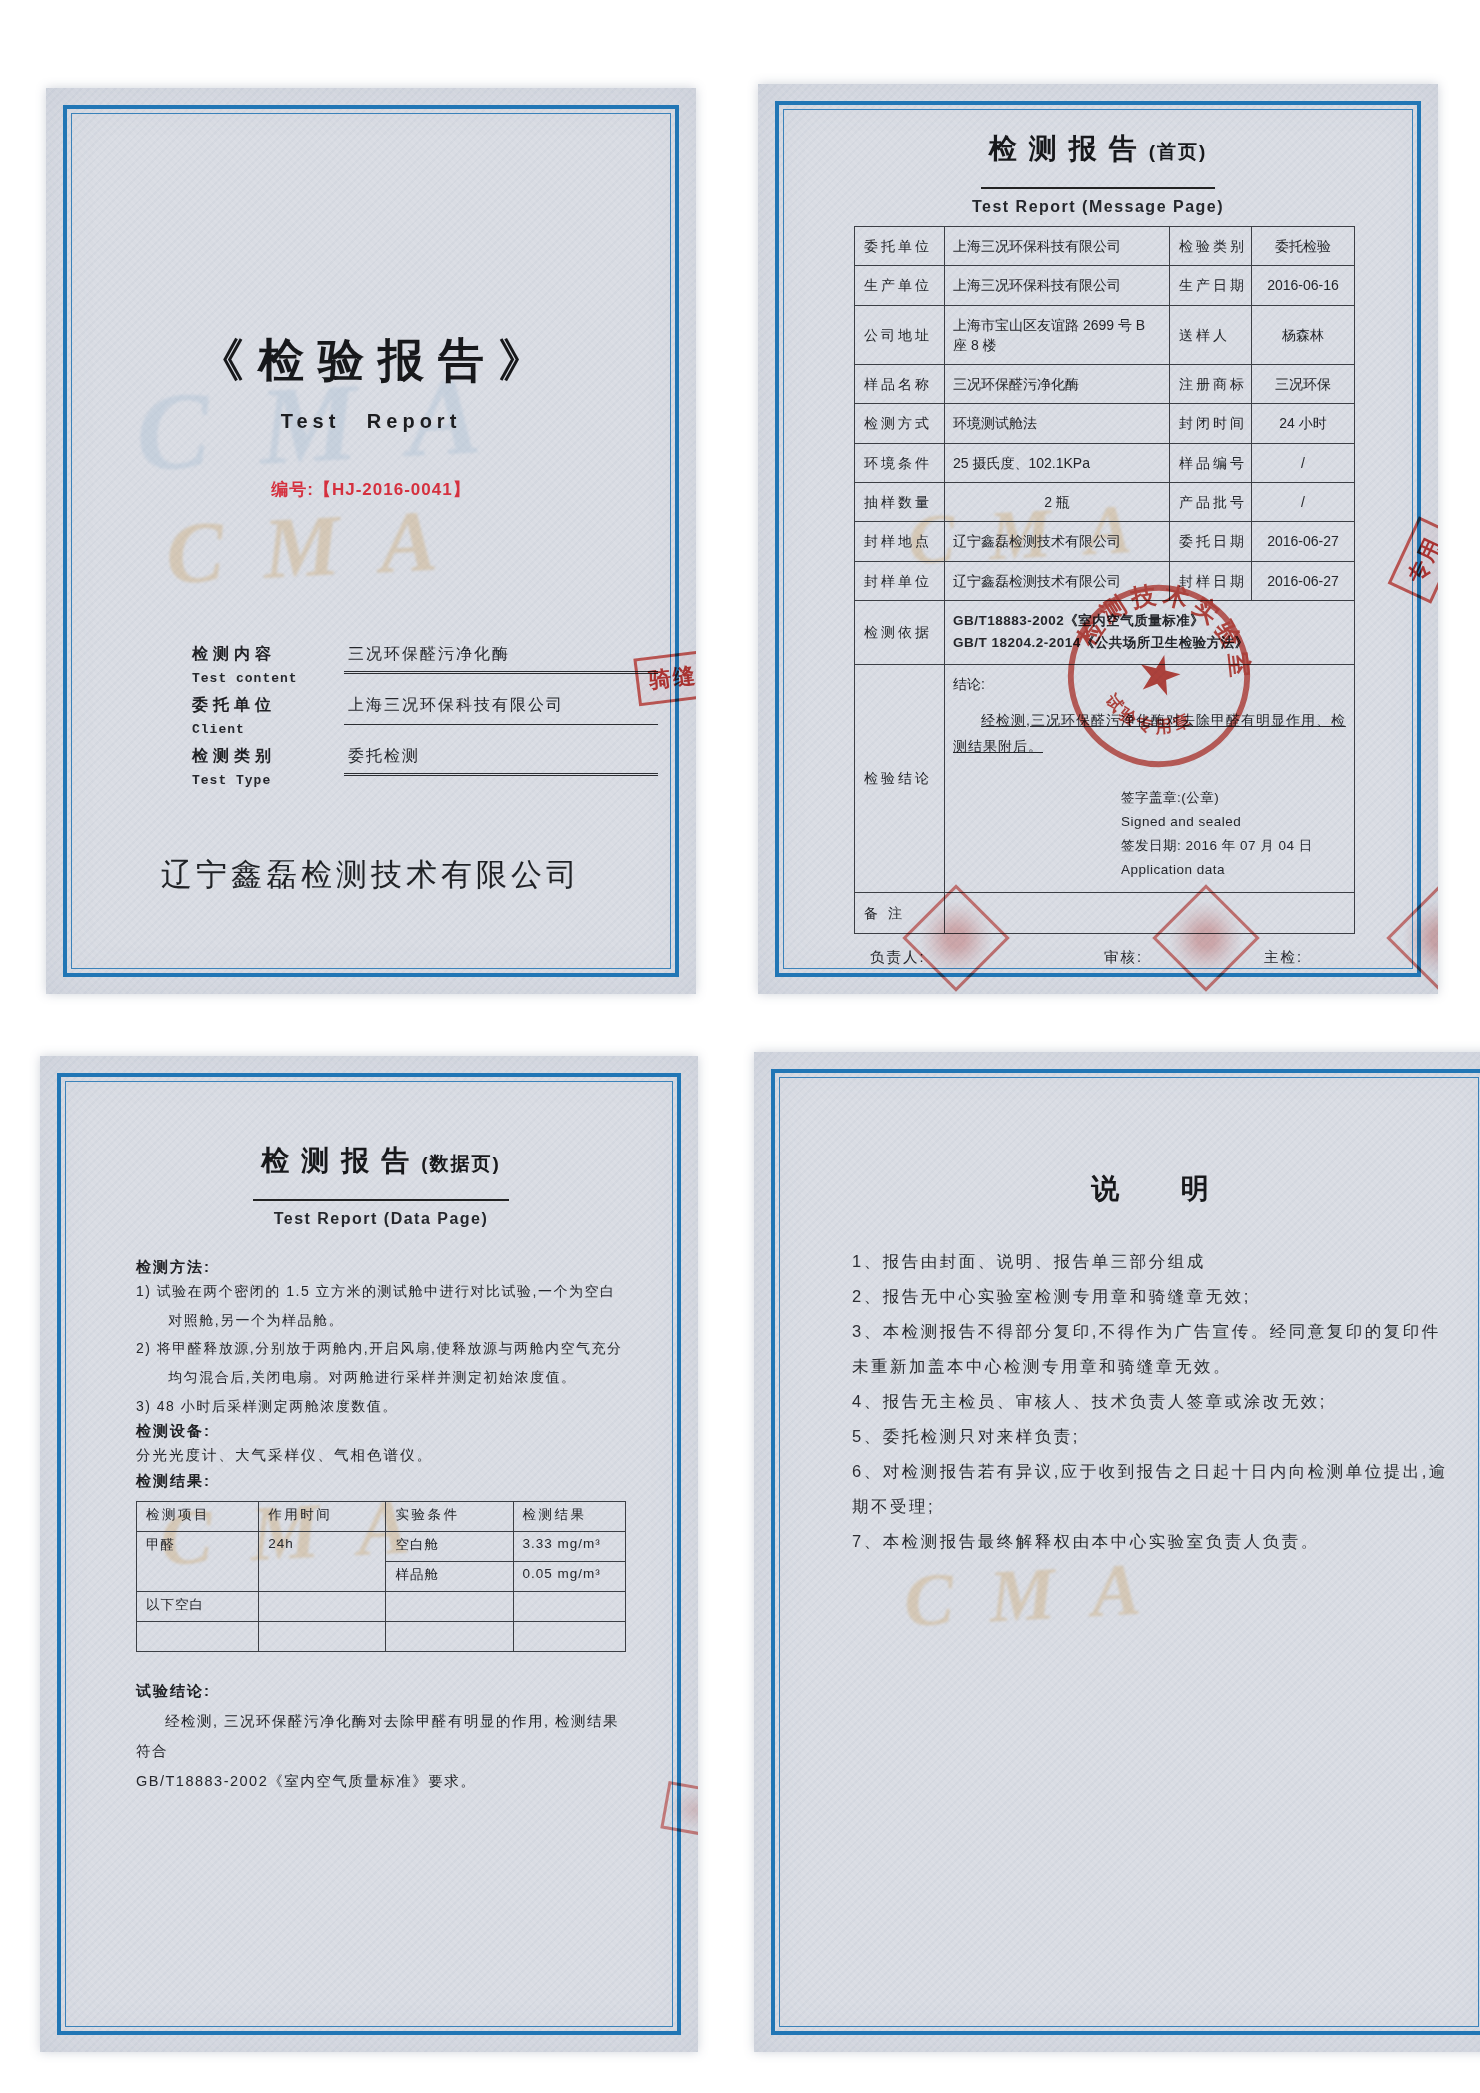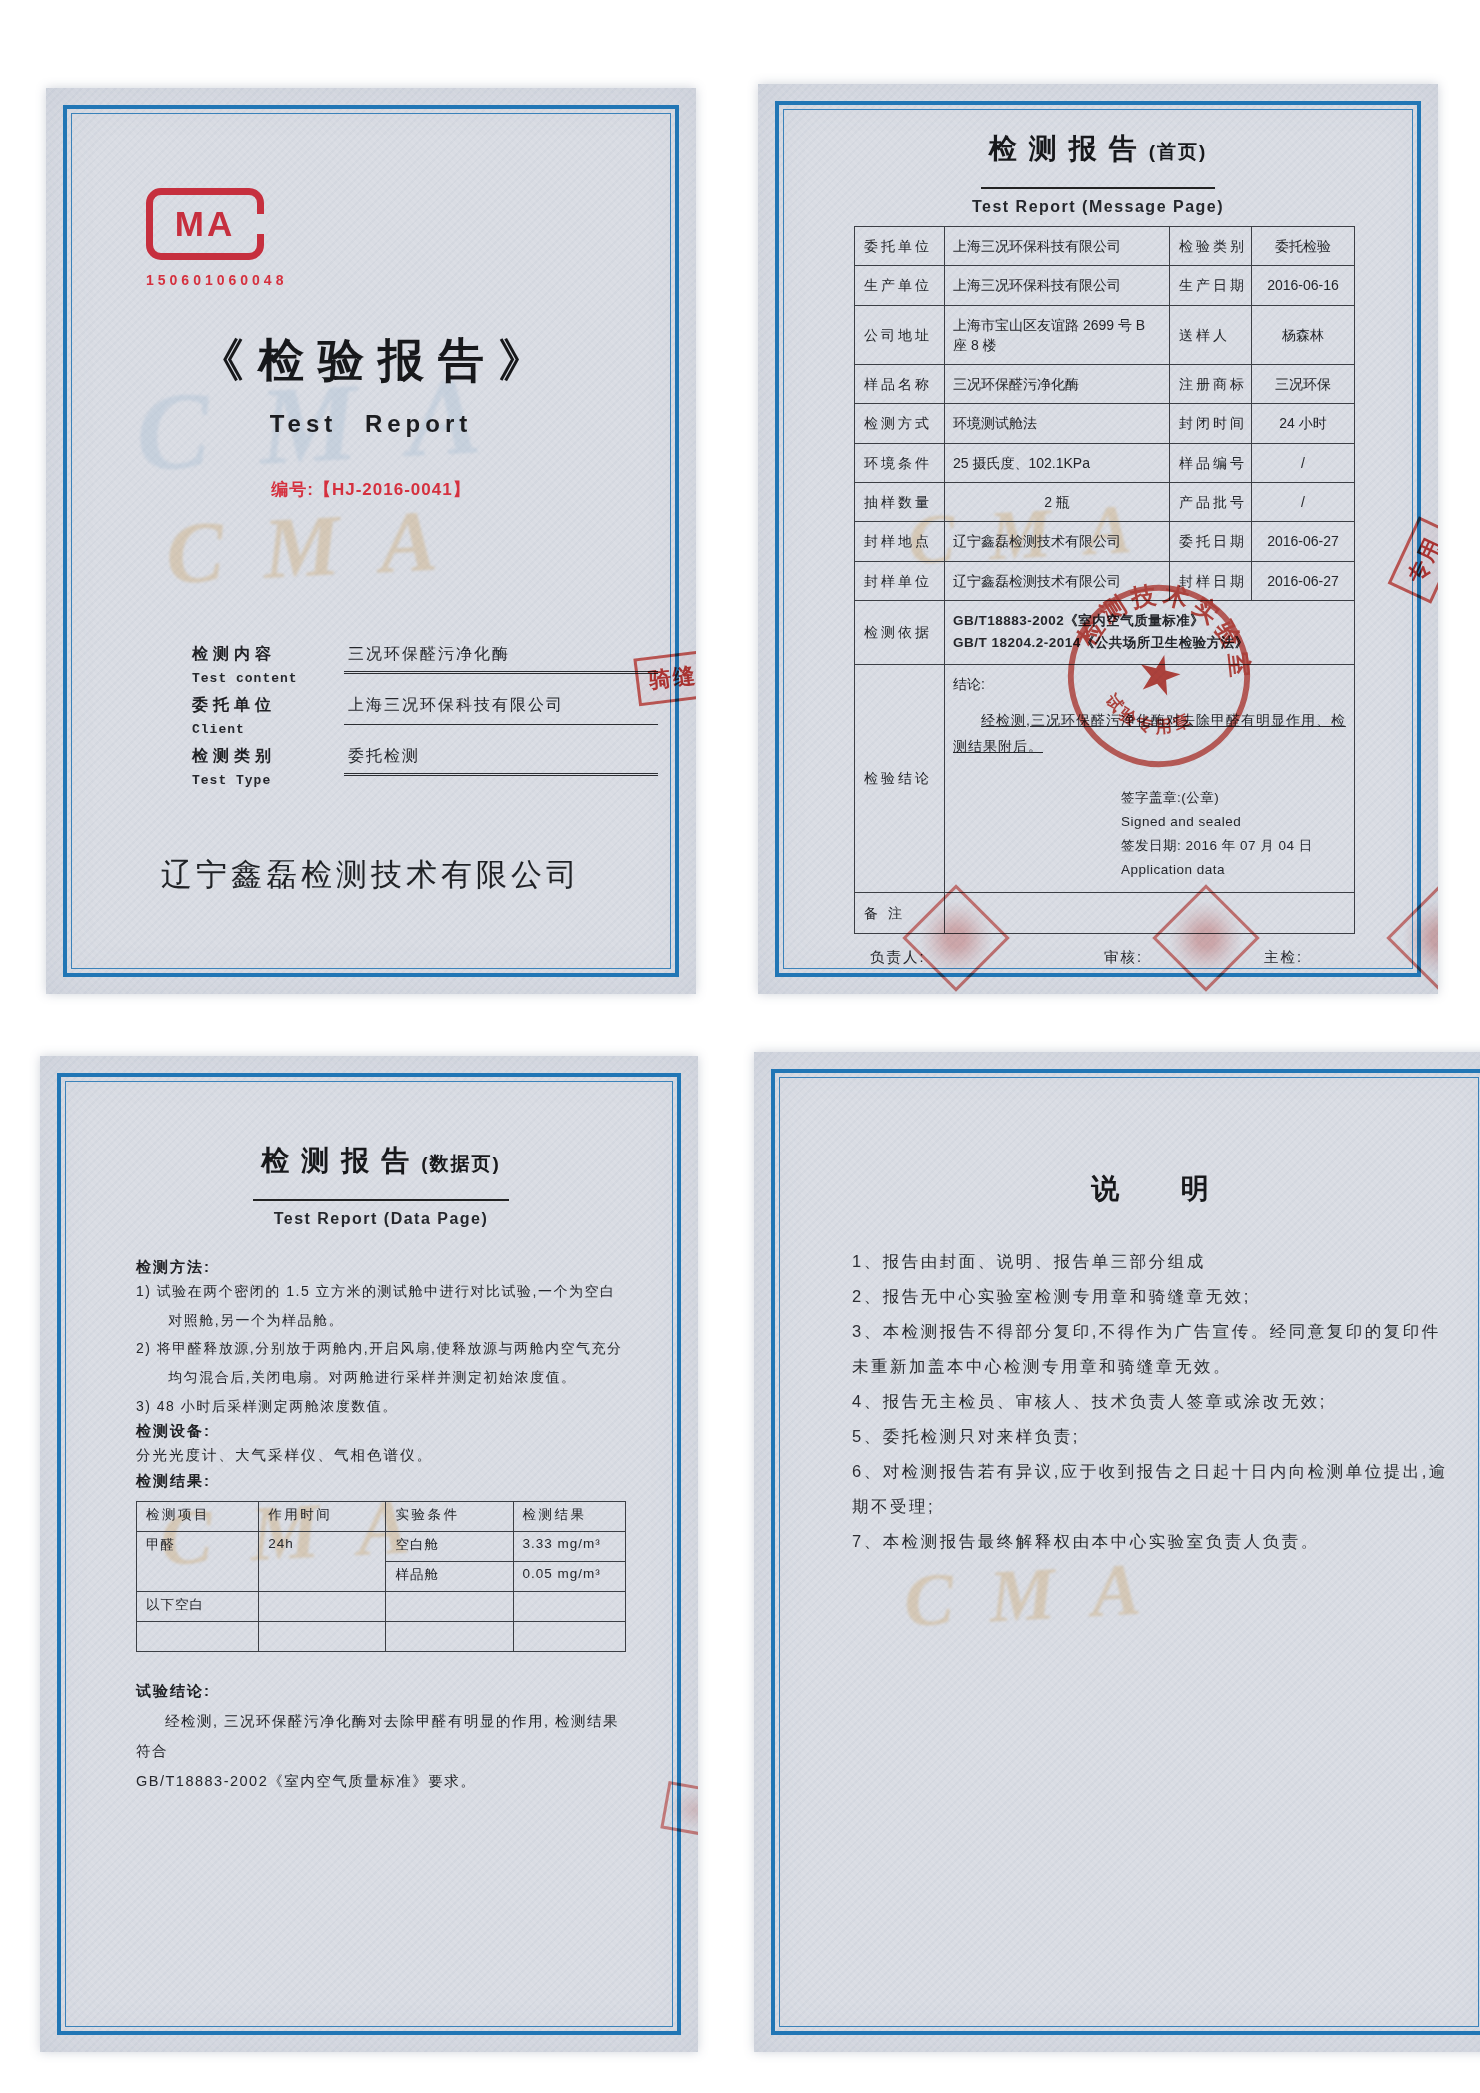--- a/index.html
+++ b/index.html
@@ -30,21 +30,21 @@
 
   
   .cma{position:absolute;left:100px;top:100px;text-align:left;}
   .cma-box{width:104px;height:58px;border:7px solid #c62f3e;border-radius:15px;position:relative;
     display:flex;align-items:center;justify-content:center;}
   .cma-ma{color:#c62f3e;font-weight:bold;font-size:35px;letter-spacing:3px;}
   .cma-notch{position:absolute;right:-9px;top:50%;transform:translateY(-50%);width:9px;height:20px;background:#d9dce3;}
   .cma-num{color:#d5303e;font-size:14px;letter-spacing:4px;margin-top:12px;font-weight:bold;}
   .cover-title{position:absolute;left:0;right:0;top:242px;text-align:center;font-size:46px;font-weight:600;
     letter-spacing:14px;text-indent:14px;color:#17181b;z-index:1;}
-  .cover-sub{position:absolute;left:0;right:0;top:322px;text-align:center;font-size:24px;font-weight:bold;
+  .cover-sub{position:absolute;left:0;right:0;top:322px;text-align:center;font-size:20px;font-weight:bold;
     letter-spacing:5px;word-spacing:16px;color:#1c1d20;z-index:1;}
   .cover-no{position:absolute;left:0;right:0;top:390px;text-align:center;color:#d5303e;font-size:17px;
     font-weight:bold;letter-spacing:1px;z-index:1;}
   .cover-fields{position:absolute;left:146px;right:38px;top:556px;z-index:1;}
   .frow{display:flex;margin-bottom:9px;align-items:flex-start;}
   .flab-wrap{width:152px;flex:none;}
   .flab{font-size:16px;font-weight:bold;letter-spacing:5px;white-space:nowrap;color:#202125;}
   .fsub{font-size:13px;font-weight:bold;letter-spacing:1px;margin-top:6px;font-family:"Liberation Mono",monospace;}
   .fval{flex:1;font-size:16px;padding:0 0 6px 4px;border-bottom:3px double #2b2d31;min-height:20px;
     font-family:"Liberation Serif",serif;letter-spacing:2px;}
@@ -113,27 +113,20 @@
 </head>
 <body>
 
 <div class="page" id="pg1">
   <div class="bo"></div>
   <div class="bi"></div>
 
   <div class="wm wm-blue" style="left:90px;top:272px;font-size:110px;letter-spacing:50px;">CMA</div>
   <div class="wm" style="left:120px;top:408px;font-size:86px;letter-spacing:40px;">CMA</div>
 
-  <div class="cma">
-    <div class="cma-box">
-      <span class="cma-ma">MA</span>
-      <span class="cma-notch"></span>
-    </div>
-    <div class="cma-num">150601060048</div>
-  </div>
 
   <div class="cover-title">《检验报告》</div>
   <div class="cover-sub">Test Report</div>
   <div class="cover-no">编号:【HJ-2016-0041】</div>
 
   <div class="cover-fields">
     <div class="frow">
       <div class="flab-wrap">
         <div class="flab">检测内容</div>
         <div class="fsub">Test content</div>

